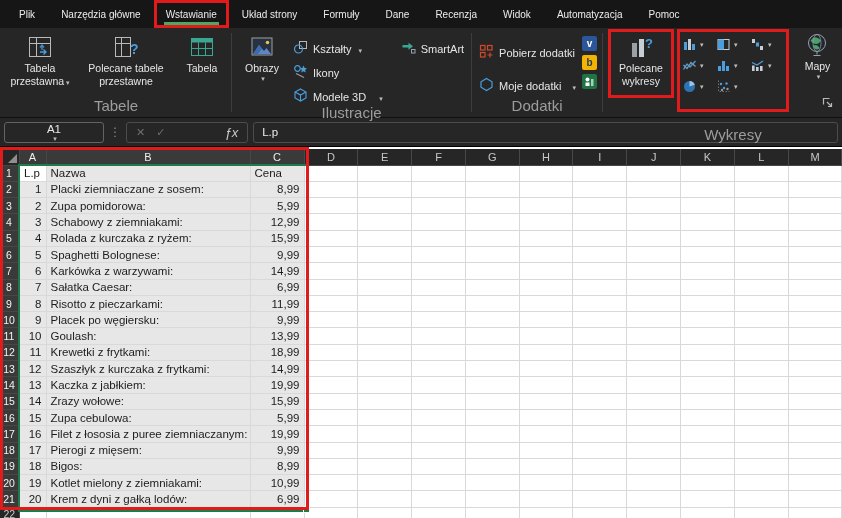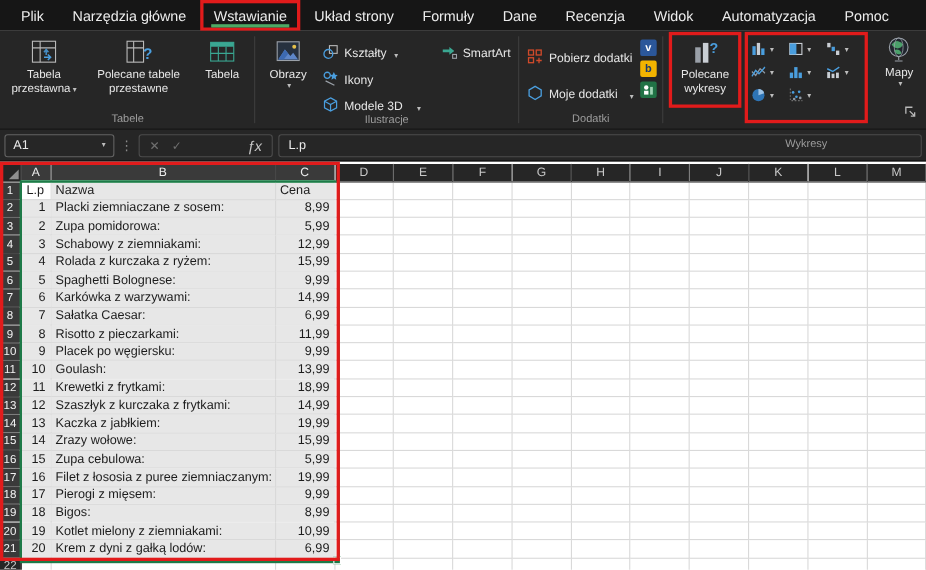--- a/index.html
+++ b/index.html
@@ -1,52 +1,52 @@
 <!DOCTYPE html>
 <html><head>
 <meta charset="utf-8">
 <style>
   html,body{margin:0;padding:0;}
   body{width:842px;height:518px;overflow:hidden;position:relative;background:#fff;
        font-family:"Liberation Sans",sans-serif;-webkit-font-smoothing:antialiased;}
 
   
   .menubar{height:28px;background:#161616;display:flex;align-items:stretch;color:#ececec;
-           font-size:13px;padding-left:6px;}
+           font-size:10px;padding-left:6px;}
   .menu-tab{display:flex;align-items:center;padding:0 13px;position:relative;cursor:default;white-space:nowrap;}
   .menu-tab.active{border:3px solid #e11b1b;padding:0 9px;}
   .menu-tab.active .grn{position:absolute;left:7px;right:7px;bottom:0;height:3px;background:#4ca964;}
 
   
   .ribbon{height:89px;background:#262626;border-bottom:1px solid #101010;display:flex;
           position:relative;color:#e6e6e6;padding-left:4px;}
   .rgroup{display:flex;flex-direction:column;padding-top:2px;}
   .rgroup-body{flex:1;display:flex;align-items:flex-start;}
-  .rgroup-label{text-align:center;font-size:10px;color:#9d9d9d;padding:1px 0 3px;}
+  .rgroup-label{text-align:center;font-size:15px;color:#9d9d9d;padding:1px 0 3px;}
   .rsep{width:1px;background:#3d3d3d;margin:5px 3px;}
   .bigbtn{display:flex;flex-direction:column;align-items:center;justify-content:flex-start;
           font-size:10.5px;line-height:1.2;text-align:center;padding:4px 4px 1px;cursor:default;}
   .bigbtn svg{margin-bottom:2px;flex:none;}
   .smallbtn{display:flex;align-items:flex-end;gap:5px;font-size:11px;height:21px;padding:0 4px;cursor:default;white-space:nowrap;}
   .chev{font-size:7px;color:#bdbdbd;margin-left:2px;}
   .tilecol{display:flex;flex-direction:column;gap:4px;margin:6px 2px 0 2px;}
   .tile{width:15px;height:15px;border-radius:2px;display:flex;align-items:center;justify-content:center;
         font-size:10px;font-weight:bold;cursor:default;}
   .annot{border:3px solid #e11b1b;}
   .annot-polecane{margin:1px 1px 0 2px;height:63px;display:flex;}
   .annot-charts{margin:1px 0 0 2px;height:77px;display:flex;flex-direction:column;gap:28px;}
   .chartgrid{display:grid;grid-template-columns:repeat(3,34px);grid-auto-rows:21px;padding:2px 1px 0 3px;}
   .chartbtn{display:flex;align-items:center;gap:2px;cursor:default;}
   .launcher{position:absolute;right:9px;bottom:5px;cursor:default;}
 
   
   .fbar{height:28px;background:#262626;border-bottom:1px solid #000;display:flex;align-items:center;
         padding:0 4px;gap:5px;color:#e8e8e8;}
   .namebox{width:84px;height:19px;border:1px solid #636363;border-radius:3px;font-size:11.5px;
-           display:flex;align-items:center;padding:0 7px;cursor:default;}
+           display:flex;align-items:center;padding:0 7px;cursor:default;flex-direction:column;}
   .namebox .sp{flex:1;}
   .fdots{color:#8a8a8a;font-size:12px;}
   .fbtns{height:19px;border:1px solid #4c4c4c;border-radius:3px;display:flex;align-items:center;
          gap:11px;padding:0 9px;}
   .fx-cancel,.fx-confirm{color:#6f6f6f;font-size:11px;cursor:default;}
   .fx-fn{color:#c9c9c9;font-size:13px;font-style:italic;cursor:default;margin-left:48px;}
   .finput{flex:1;height:19px;border:1px solid #4c4c4c;border-radius:3px;font-size:11.5px;
           display:flex;align-items:center;padding:0 8px;color:#ececec;}
 
   

